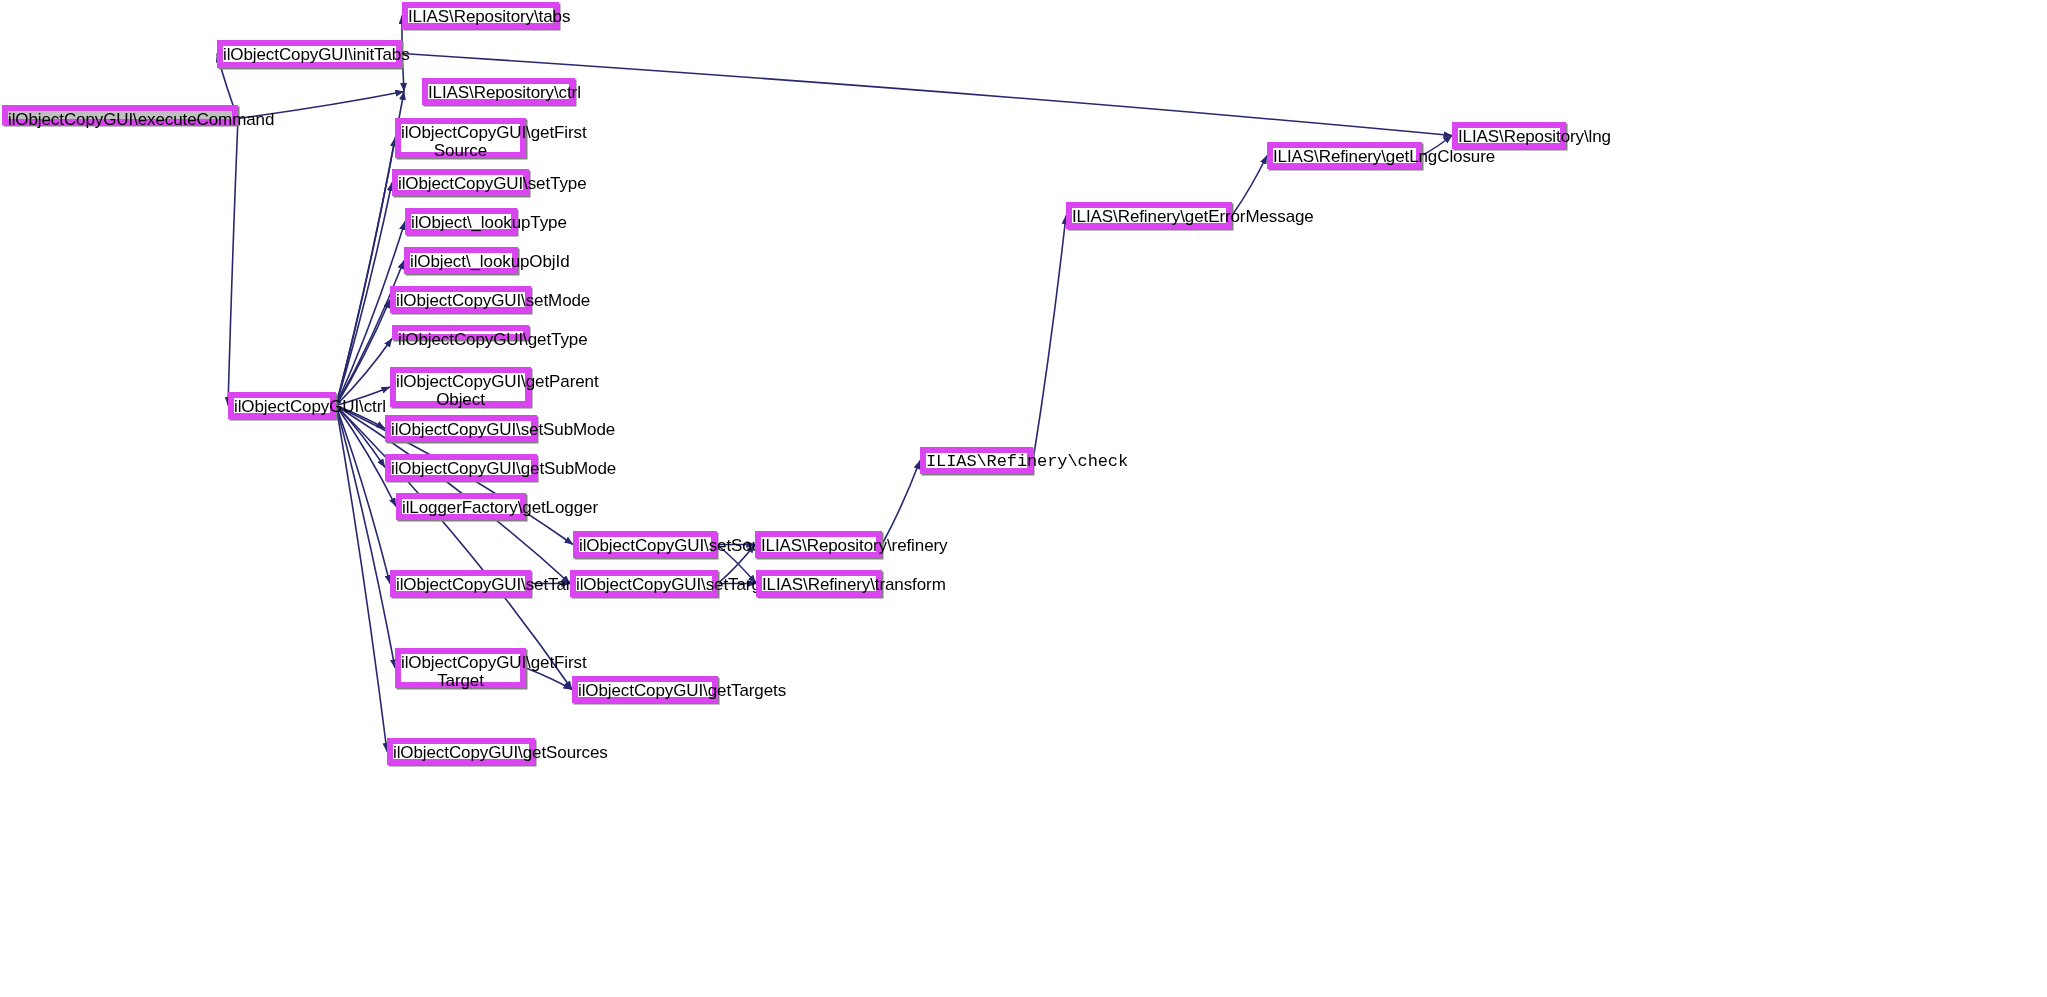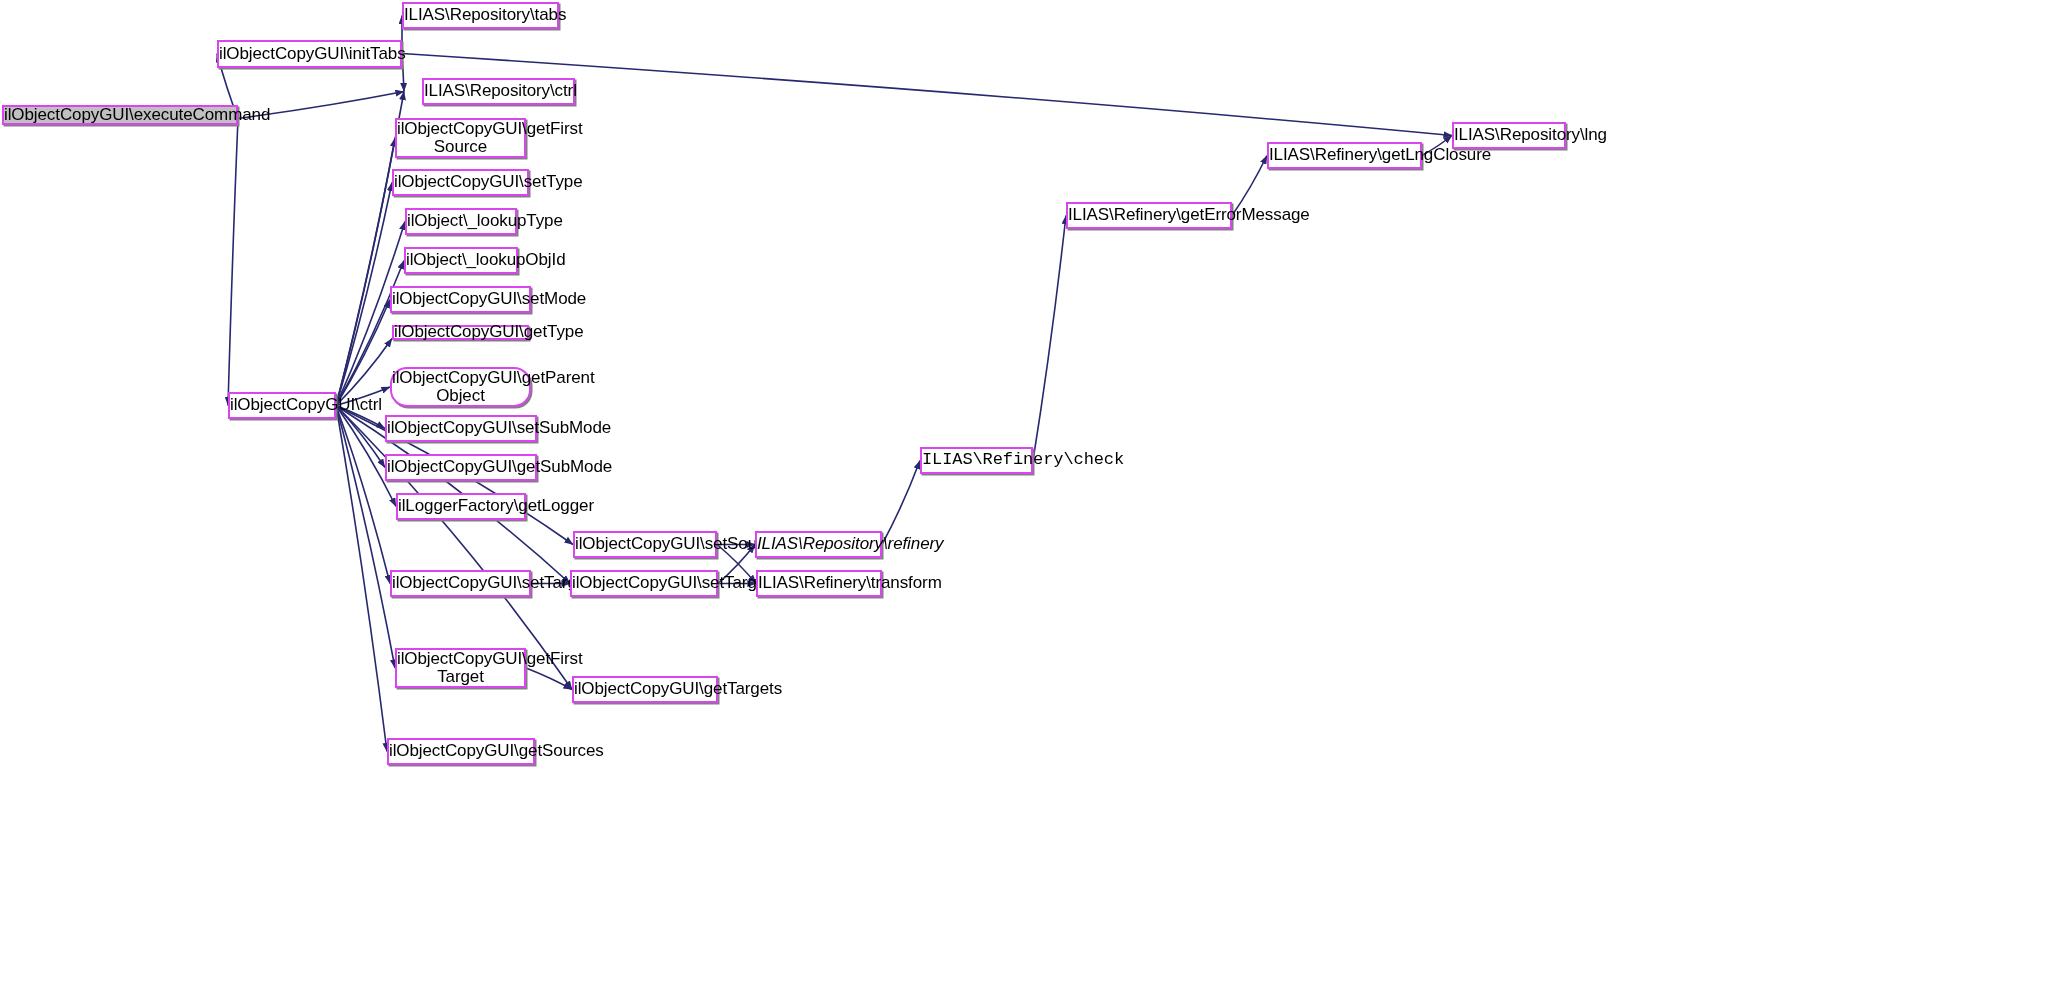--- a/index.html
+++ b/index.html
@@ -15,27 +15,27 @@
   #edge-layer{
     position:absolute;
     left:0; top:0;
     width:2047px;
     height:997px;
     pointer-events:none;
   }
   .node{
     position:absolute;
     box-sizing:border-box;
-    border:2px solid #d946ef;
+    border:6px solid #d946ef;
     background:#ffffff;
     color:#000000;
     font-size:17px;
     line-height:1.08;
     display:flex;
-    align-items:center;
+    align-items:flex-start;
     justify-content:center;
     text-align:center;
     white-space:pre-line;
     letter-spacing:-0.1px;
     box-shadow:1.5px 1.5px 0 0 #808080;
   }
   .node.highlight{
     background:#c0c0c0;
   }
   .node-label{
@@ -95,30 +95,30 @@
       <div class="node" style="left: 217px; top: 40px; width: 185px; height: 28px;"><span class="node-label">ilObjectCopyGUI\initTabs</span></div>
       <div class="node" style="left: 402px; top: 2px; width: 157px; height: 27px;"><span class="node-label">ILIAS\Repository\tabs</span></div>
       <div class="node" style="left: 422px; top: 78px; width: 153px; height: 27px;"><span class="node-label">ILIAS\Repository\ctrl</span></div>
       <div class="node" style="left: 395px; top: 118px; width: 131px; height: 40px;"><span class="node-label">ilObjectCopyGUI\getFirst
 Source</span></div>
       <div class="node" style="left: 392px; top: 169px; width: 137px; height: 27px;"><span class="node-label">ilObjectCopyGUI\setType</span></div>
       <div class="node" style="left: 405px; top: 208px; width: 112px; height: 27px;"><span class="node-label">ilObject\_lookupType</span></div>
       <div class="node" style="left: 404px; top: 247px; width: 114px; height: 27px;"><span class="node-label">ilObject\_lookupObjId</span></div>
       <div class="node" style="left: 390px; top: 286px; width: 141px; height: 27px;"><span class="node-label">ilObjectCopyGUI\setMode</span></div>
       <div class="node" style="left: 392px; top: 325px; width: 137px; height: 15px;"><span class="node-label">ilObjectCopyGUI\getType</span></div>
-      <div class="node" style="left: 390px; top: 367px; width: 141px; height: 40px; border-radius: 17px;"><span class="node-label">ilObjectCopyGUI\getParent
+      <div class="node" style="left: 390px; top: 367px; width: 141px; height: 40px;"><span class="node-label">ilObjectCopyGUI\getParent
 Object</span></div>
       <div class="node" style="left: 385px; top: 415px; width: 152px; height: 27px;"><span class="node-label">ilObjectCopyGUI\setSubMode</span></div>
       <div class="node" style="left: 385px; top: 454px; width: 152px; height: 27px;"><span class="node-label">ilObjectCopyGUI\getSubMode</span></div>
       <div class="node" style="left: 396px; top: 493px; width: 130px; height: 27px;"><span class="node-label">ilLoggerFactory\getLogger</span></div>
       <div class="node" style="left: 228px; top: 392px; width: 108px; height: 27px;"><span class="node-label">ilObjectCopyGUI\ctrl</span></div>
       <div class="node" style="left: 573px; top: 531px; width: 144px; height: 27px;"><span class="node-label">ilObjectCopyGUI\setSource</span></div>
       <div class="node" style="left: 390px; top: 570px; width: 141px; height: 27px;"><span class="node-label">ilObjectCopyGUI\setTarget</span></div>
       <div class="node" style="left: 570px; top: 570px; width: 148px; height: 27px;"><span class="node-label">ilObjectCopyGUI\setTargets</span></div>
-      <div class="node" style="left: 755px; top: 531px; width: 127px; height: 27px; font-style: italic;"><span class="node-label">ILIAS\Repository\refinery</span></div>
+      <div class="node" style="left: 755px; top: 531px; width: 127px; height: 27px;"><span class="node-label">ILIAS\Repository\refinery</span></div>
       <div class="node" style="left: 756px; top: 570px; width: 126px; height: 27px;"><span class="node-label">ILIAS\Refinery\transform</span></div>
       <div class="node" style="left: 920px; top: 447px; width: 113px; height: 27px; font-family: Liberation Mono, monospace;"><span class="node-label">ILIAS\Refinery\check</span></div>
       <div class="node" style="left: 1066px; top: 202px; width: 166px; height: 27px;"><span class="node-label">ILIAS\Refinery\getErrorMessage</span></div>
       <div class="node" style="left: 1267px; top: 142px; width: 155px; height: 27px;"><span class="node-label">ILIAS\Refinery\getLngClosure</span></div>
       <div class="node" style="left: 1452px; top: 122px; width: 114px; height: 27px;"><span class="node-label">ILIAS\Repository\lng</span></div>
       <div class="node" style="left: 395px; top: 648px; width: 131px; height: 40px;"><span class="node-label">ilObjectCopyGUI\getFirst
 Target</span></div>
       <div class="node" style="left: 572px; top: 676px; width: 146px; height: 27px;"><span class="node-label">ilObjectCopyGUI\getTargets</span></div>
       <div class="node" style="left: 387px; top: 738px; width: 148px; height: 27px;"><span class="node-label">ilObjectCopyGUI\getSources</span></div>
     </div>

